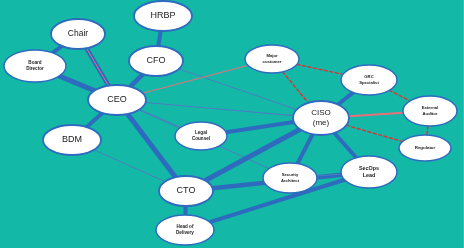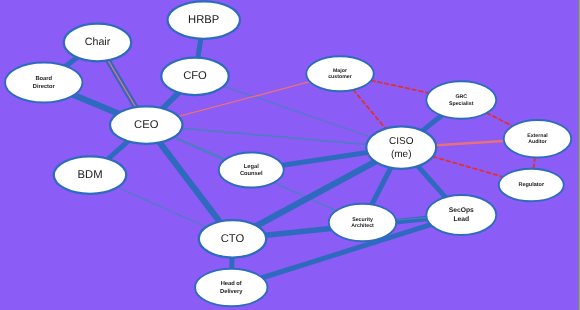--- a/index.html
+++ b/index.html
@@ -4,21 +4,21 @@
 <style>
   html, body {
     margin: 0;
     padding: 0;
     background: #ffffff;
   }
   #stage {
     position: relative;
     width: 464px;
     height: 248px;
-    background: #8b5cf6;
+    background: #14b8a6;
     overflow: hidden;
     font-family: "Liberation Sans", sans-serif;
   }
   #net {
     position: absolute;
     left: 0;
     top: 0;
     width: 464px;
     height: 248px;
   }

